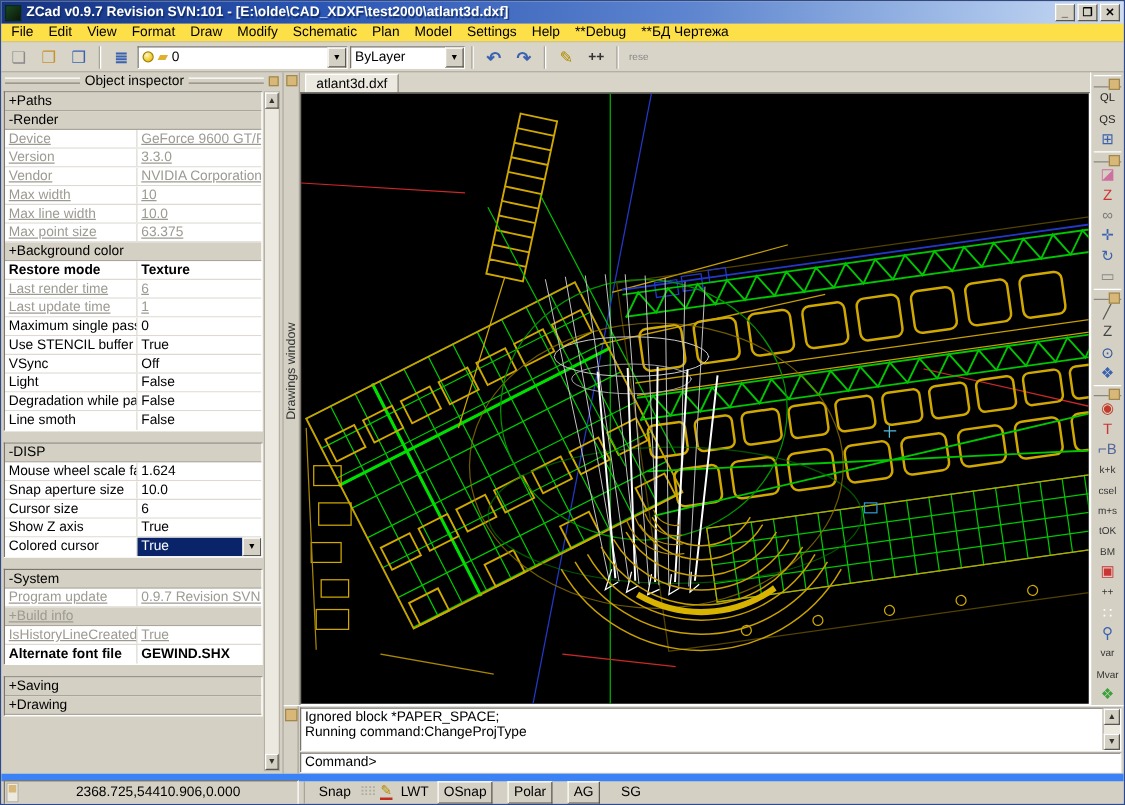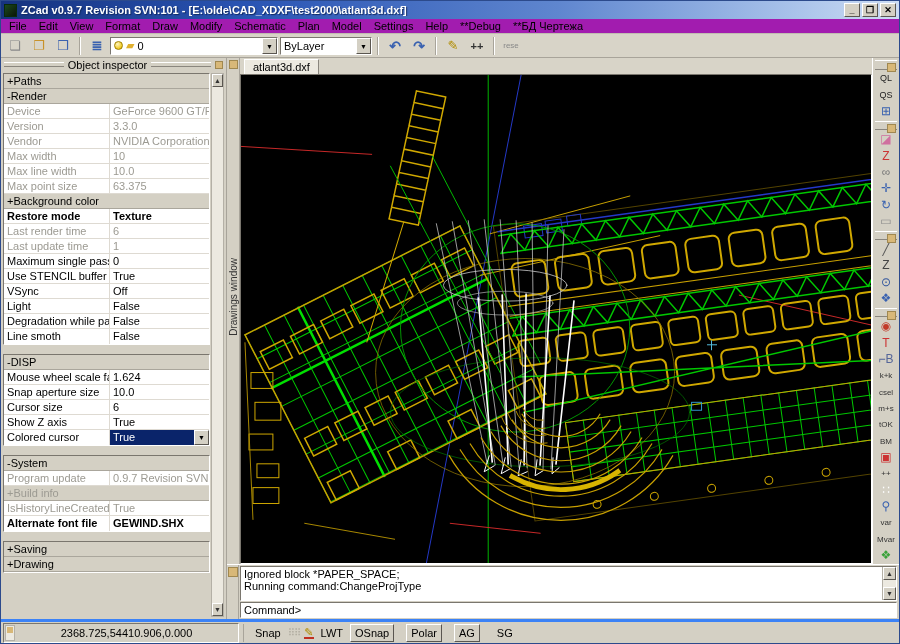--- a/index.html
+++ b/index.html
@@ -9,21 +9,21 @@
 
   
   .titlebar { height:18px; display:flex; align-items:center; padding:0 3px; gap:4px;
     background:linear-gradient(90deg,#16337f 0%,#2a55b4 28%,#5f86cf 62%,#a8c2ea 88%,#cdddf4 100%); }
   .app-icon { width:13px; height:13px; background:linear-gradient(135deg,#1c4a1c,#0a160a); border:1px solid #0a2a0a; flex:none; }
   .title-text { color:#fff; font-weight:bold; font-size:11px; white-space:nowrap; overflow:hidden; flex:1; text-shadow:1px 1px 1px #102a60; }
   .win-btns { display:flex; gap:2px; flex:none; }
   .win-btn { width:16px; height:14px; background:#d4d0c4; border:1px solid; border-color:#fff #5a5650 #5a5650 #fff; font-size:9px; line-height:12px; text-align:center; font-weight:bold; color:#000; cursor:default; }
 
   
-  .menubar { height:15px; display:flex; align-items:center; background:#a21caf; border-bottom:1px solid #c0bcb0; padding-left:2px; }
+  .menubar { height:15px; display:flex; align-items:center; background:#fde047; border-bottom:1px solid #c0bcb0; padding-left:2px; }
   .menu-item { padding:0 6px; height:14px; line-height:14px; white-space:nowrap; }
 
   
   .toolbar { height:24px; display:flex; align-items:center; background:#d8d4c8; border-bottom:1px solid #a8a49a; padding-left:3px; gap:2px; }
   .tb-btn { width:22px; height:20px; background:transparent; border:1px solid transparent; display:flex; align-items:center; justify-content:center; font-size:13px; }
   .tb-sep { width:2px; height:18px; border-left:1px solid #a8a49a; border-right:1px solid #fff; margin:0 3px; }
   .g-new{color:#8a8a8a;} .g-open{color:#c8922a;} .g-save{color:#3a62b0;} .g-layers{color:#3a62b0;font-weight:bold;}
   .g-undo,.g-redo{color:#3a62b0;font-weight:bold;font-size:14px;} .g-pen{color:#b08c00;} .g-plus{color:#333;font-weight:bold;font-size:11px;}
   .g-rese{color:#888;font-size:8px;}
   .combo { height:18px; background:#fff; border:1px solid; border-color:#7a766e #fff #fff #7a766e; display:flex; align-items:center; padding-left:3px; gap:3px; }
@@ -45,21 +45,21 @@
   .insp-body { flex:1; position:relative; padding:2px 16px 2px 2px; overflow:hidden; }
   .insp-box { background:#fff; border:1px solid; border-color:#7a766e #fff #fff #7a766e; margin-bottom:9px; }
   .insp-box.last { margin-bottom:0; }
   .prow { display:flex; height:15px; line-height:14px; border-bottom:1px solid #dedad2; background:#fff; overflow:hidden; }
   .prow:last-child { border-bottom:none; }
   .plabel { width:106px; flex:none; border-right:1px solid #dedad2; padding-left:3px; white-space:nowrap; overflow:hidden; }
   .pvalue { flex:1; padding-left:3px; white-space:nowrap; overflow:hidden; }
   .dd-btn { display:none; }
   .prow[data-type="section"] { background:#d4d0c4; border-bottom:1px solid #aaa69c; }
   .prow[data-type="section"] .plabel { width:auto; flex:1; border-right:none; }
-  .prow[data-dim] { color:#9c9a92; }
+  .prow[data-dim] { color:#9c9a92;text-decoration:underline; }
   .prow[data-bold] { font-weight:bold; }
   .prow[data-type="dropdown"] .pvalue { background:#0a246a; color:#fff; }
   .prow[data-type="dropdown"] .dd-btn { display:block; width:15px; flex:none; background:#d4d0c4; border:1px solid; border-color:#fff #5a5650 #5a5650 #fff; font-size:7px; text-align:center; line-height:13px; color:#000; }
   .insp-sb { position:absolute; top:2px; right:2px; bottom:2px; width:13px; background:#ece9e0; border:1px solid #b4b0a6; display:flex; flex-direction:column; }
   .sb-btn { height:13px; background:#d4d0c4; border:1px solid; border-color:#fff #5a5650 #5a5650 #fff; font-size:7px; text-align:center; line-height:11px; color:#333; flex:none; }
   .sb-track { flex:1; }
 
   
   .center-col { flex:1; display:flex; flex-direction:column; min-width:0; }
   .canvas-row { flex:1; display:flex; min-height:0; }
@@ -87,21 +87,21 @@
   .panel-grip-v::after { content:""; position:absolute; top:2px; left:1px; width:8px; height:8px; background:#d8b878; border:1px solid #a08850; }
   .bp-col { flex:1; display:flex; flex-direction:column; min-width:0; padding:1px 2px 1px 1px; }
   .console-row { flex:1; display:flex; background:#fff; border:1px solid; border-color:#7a766e #fff #fff #7a766e; min-height:0; }
   .console-text { flex:1; padding:1px 3px; overflow:hidden; }
   .console-line { height:12px; line-height:12px; white-space:nowrap; }
   .console-sb { width:14px; flex:none; background:#ece9e0; border-left:1px solid #b4b0a6; display:flex; flex-direction:column; }
   .cmd-row { height:16px; flex:none; margin-top:1px; }
   .cmd-field { height:16px; background:#fff; border:1px solid; border-color:#7a766e #fff #fff #7a766e; padding:1px 3px; line-height:13px; }
 
   
-  .statusbar { height:24px; flex:none; background:#d4d0c4; border-top:3px solid #3b82f6; display:flex; align-items:center; padding:1px 2px; gap:4px; }
+  .statusbar { height:24px; flex:none; background:#d4d0c4; border-top:6px solid #3b82f6; display:flex; align-items:center; padding:1px 2px; gap:4px; }
   .coords { width:236px; flex:none; height:20px; border:1px solid; border-color:#7a766e #fff #fff #7a766e; display:flex; align-items:center; }
   .coords-icon { width:10px; height:16px; margin-left:1px; background:#ece9e0; border:1px solid #b4b0a6; flex:none; position:relative; }
   .coords-icon::after { content:""; position:absolute; top:1px; left:1px; width:6px; height:6px; background:#d8b878; }
   .coords-text { flex:1; text-align:center; white-space:nowrap; }
   .status-items { display:flex; align-items:center; gap:4px; padding-left:8px; border-left:1px solid #a8a49a; height:18px; }
   .flat-label { padding:0 3px; }
   .grid-glyph { color:#b0aca0; font-size:10px; letter-spacing:-1px; }
   .pen-glyph { color:#b08c00; border-bottom:2px solid #c03020; line-height:10px; }
   .status-btn-row { display:flex; gap:12px; }
   .status-btn { font-family:"Liberation Sans",sans-serif; font-size:11px; height:18px; padding:0 4px; background:#d4d0c4; border:1px solid; border-color:#fff #5a5650 #5a5650 #fff; }

